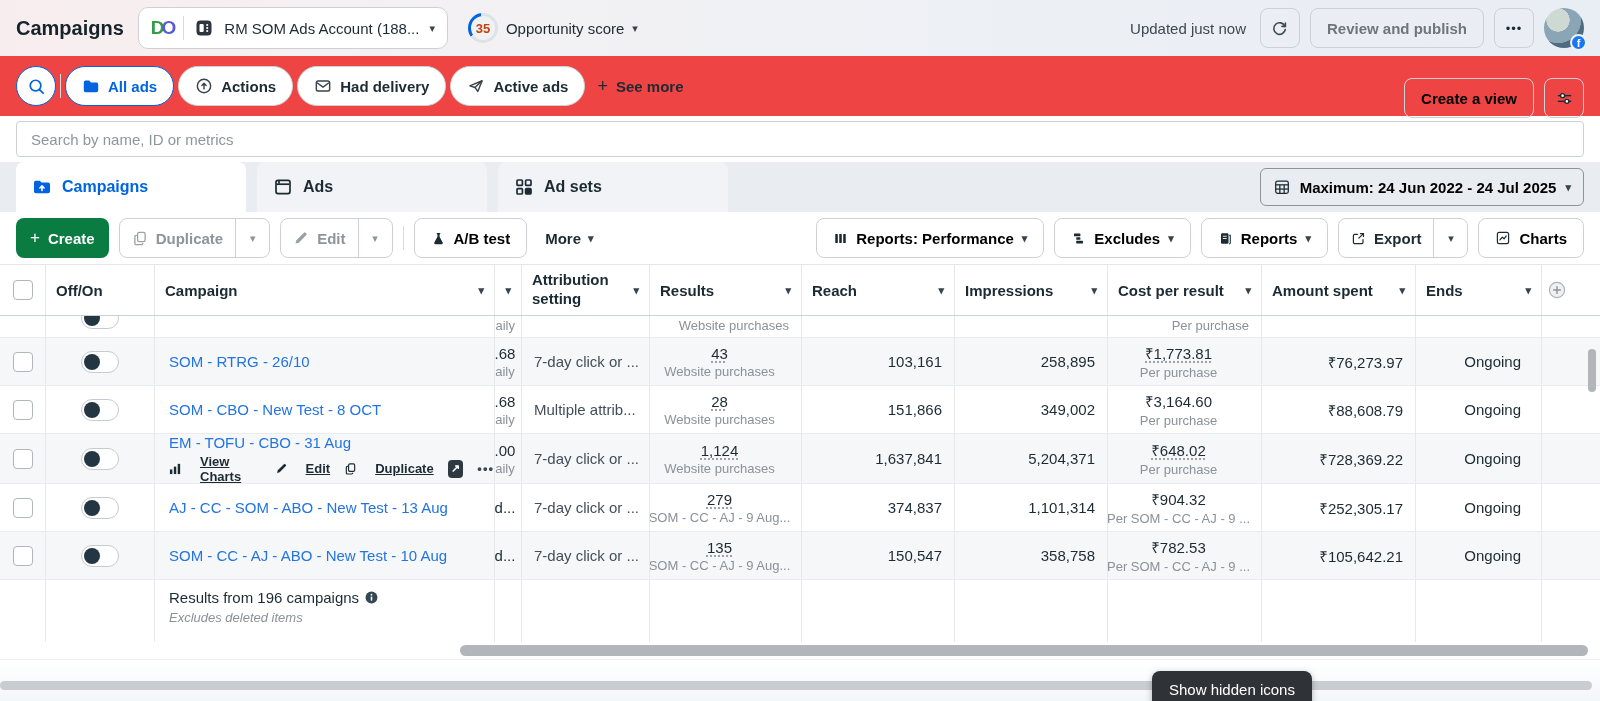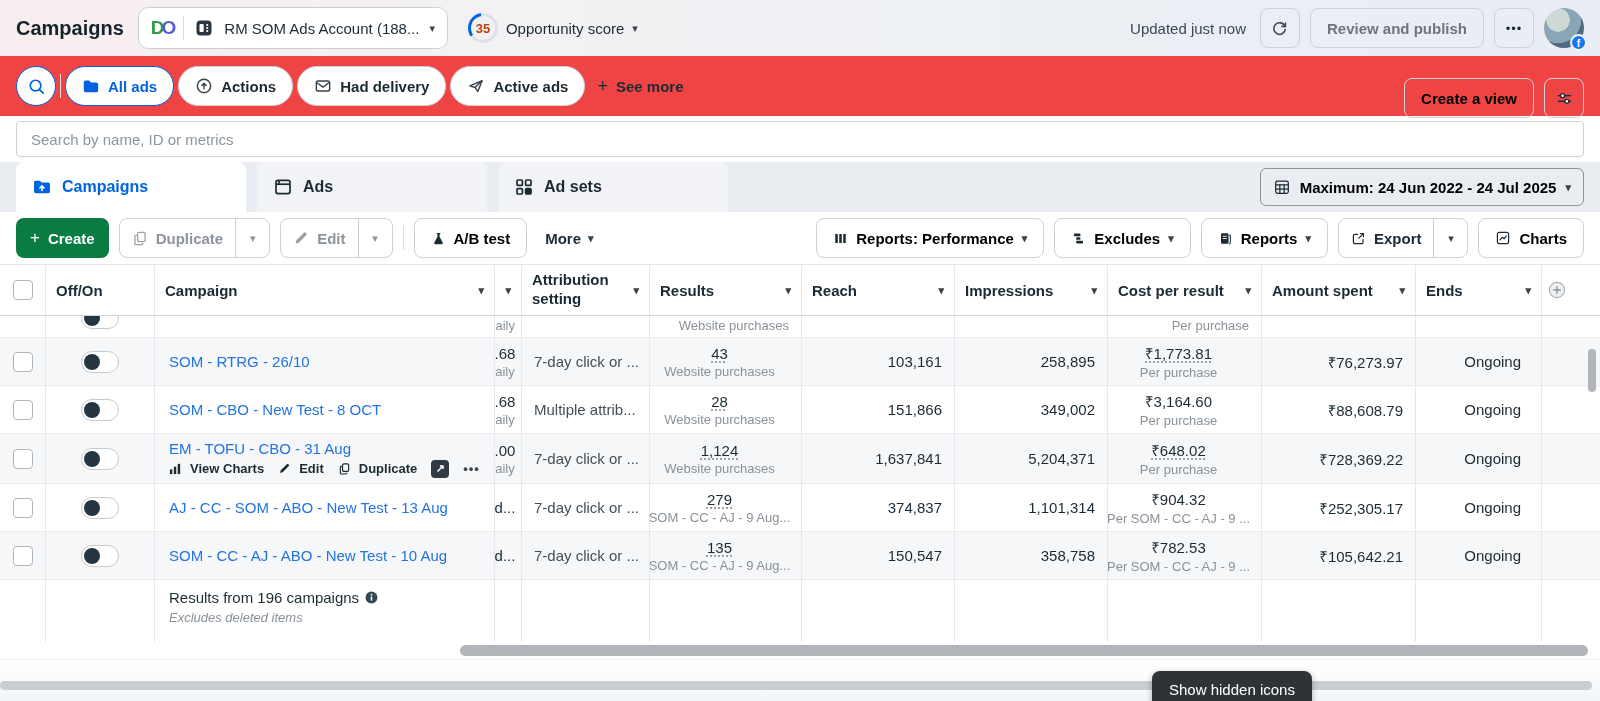--- a/index.html
+++ b/index.html
@@ -86,21 +86,21 @@
   .c-budget { padding-right:6px; }
   .c-attr { padding-left:12px; color:#424f5a; white-space:nowrap; }
   .c-results { padding-right:12px; }
   .c-ends { justify-content:flex-end; padding-right:20px; }
   .partial { height:22px; }
   .partial > div { align-items:flex-end; padding-bottom:3px; }
   .partial .togglewrap { overflow:hidden; align-items:flex-start; justify-content:center; }
   .partial .toggle { margin-top:-9px; }
   .name-stack { display:flex; flex-direction:column; justify-content:center; gap:3px; }
   .row-actions { display:flex; align-items:center; gap:14px; font-size:13px; font-weight:600; color:#1c2b33; }
-  .row-actions .act { display:flex; align-items:center; gap:8px; cursor:pointer; }
+  .row-actions .act { display:flex; align-items:center; gap:18px; cursor:pointer;text-decoration:underline; }
   .preview-chip { width:18px; height:18px; border-radius:4px; background:#2e3942; color:#fff; font-size:11px; display:grid; place-items:center; cursor:pointer; }
   .hellip { color:#3c4852; font-size:13px; letter-spacing:1px; cursor:pointer; }
 
   .tfoot { height:62px; background:#fff; }
   .tfoot > div { border-right:1px solid #e6e8eb; }
   .tfoot > div:last-child { border-right:none; }
   .foot-main { padding:9px 0 0 14px; }
   .foot-line1 { display:flex; align-items:center; gap:6px; font-size:15px; color:#1c2b33; }
   .foot-line2 { margin-top:4px; font-size:13px; color:#8a9199;font-style:italic; }
 

